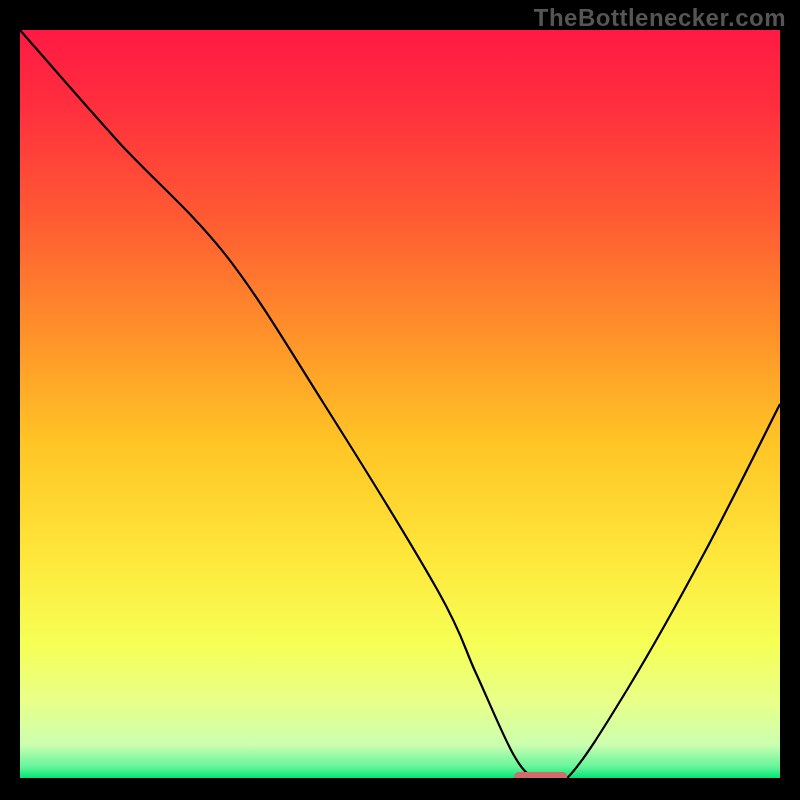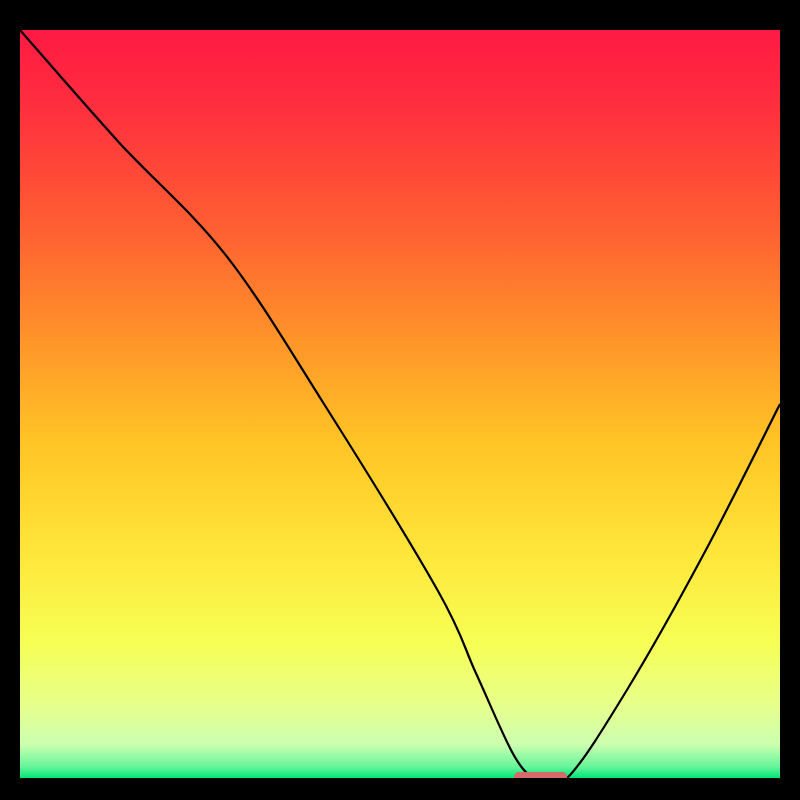--- a/index.html
+++ b/index.html
@@ -33,20 +33,21 @@
     top: 30px;
     width: 760px;
     height: 748px;
   }
   svg { display: block; }
 </style>
 </head>
 <body>
 
 <div class="outer">
+  <div class="watermark">TheBottlenecker.com</div>
 
   <div class="plot">
     <svg id="chart-svg" width="760" height="748" viewBox="0 0 760 748">
       <defs>
         <linearGradient id="bg-grad" x1="0" y1="0" x2="0" y2="1">
             <stop offset="0%" stop-color="#ff1a44"></stop>
             <stop offset="10%" stop-color="#ff2e3e"></stop>
             <stop offset="25%" stop-color="#ff5a33"></stop>
             <stop offset="40%" stop-color="#ff8f2a"></stop>
             <stop offset="55.00000000000001%" stop-color="#ffc425"></stop>

